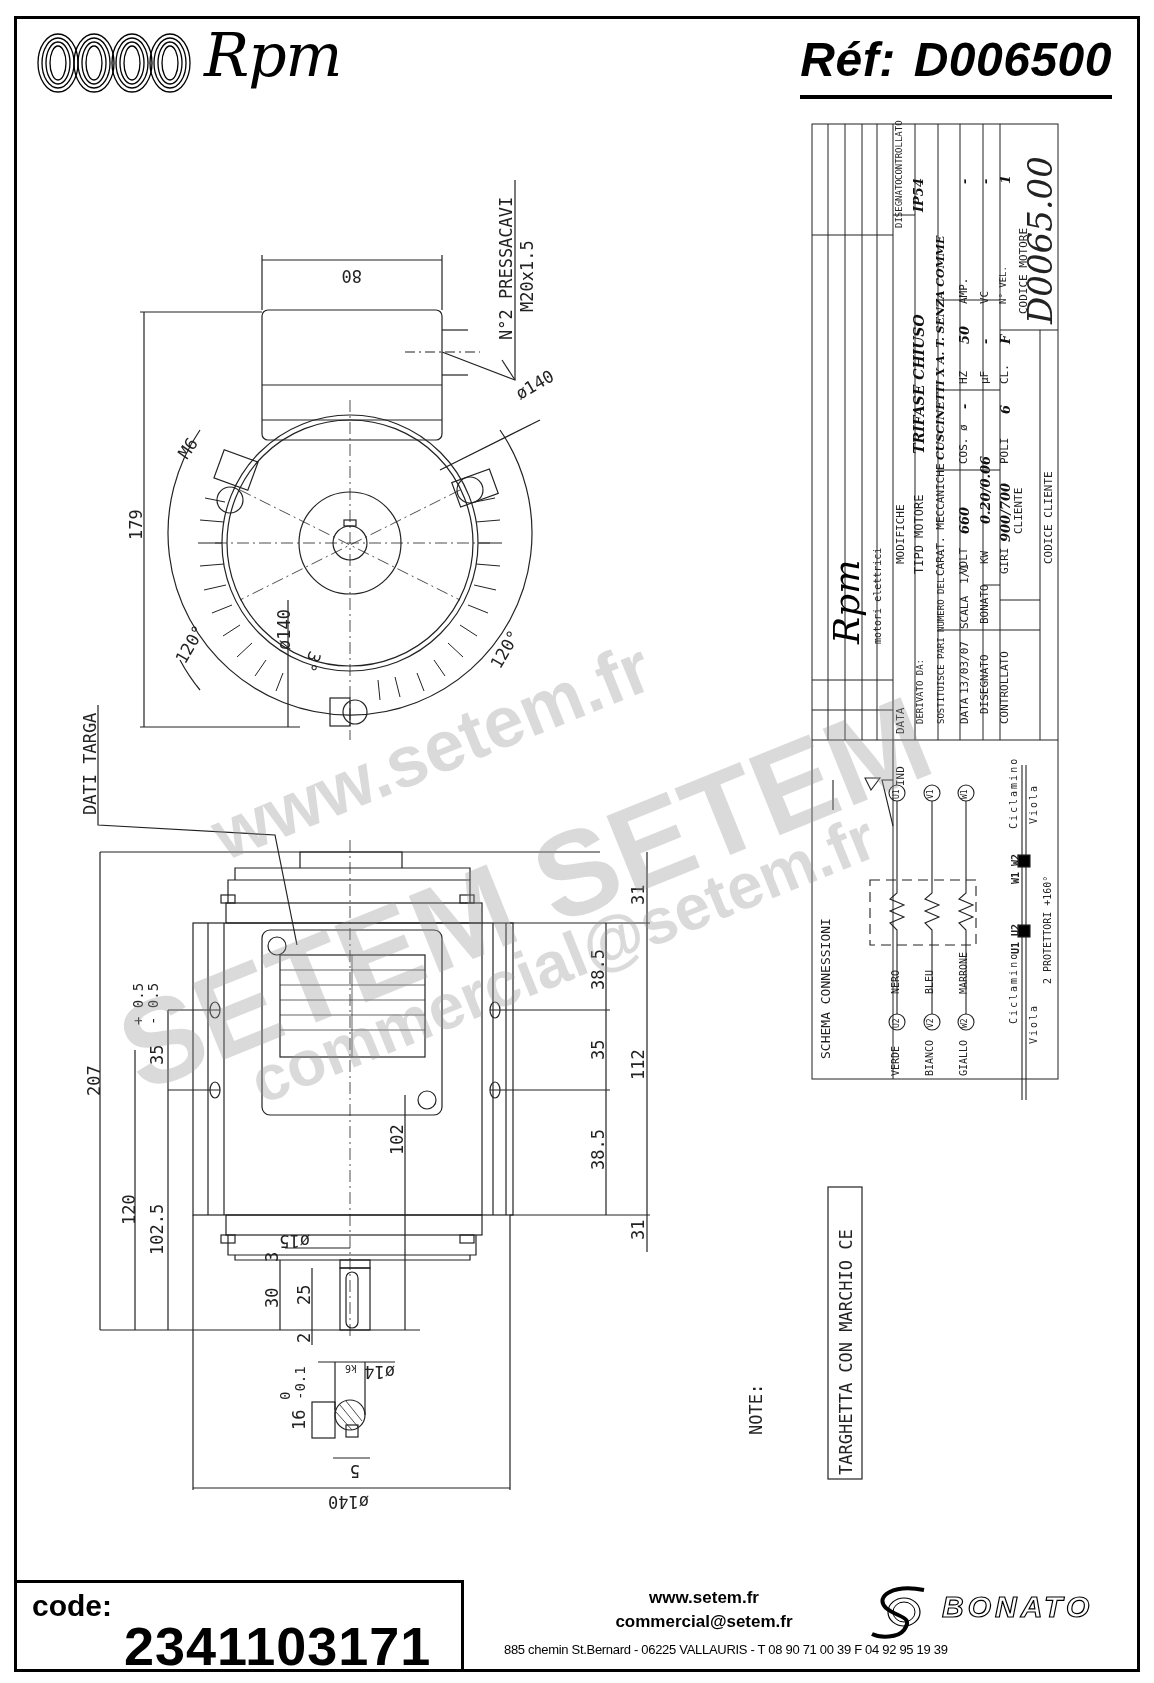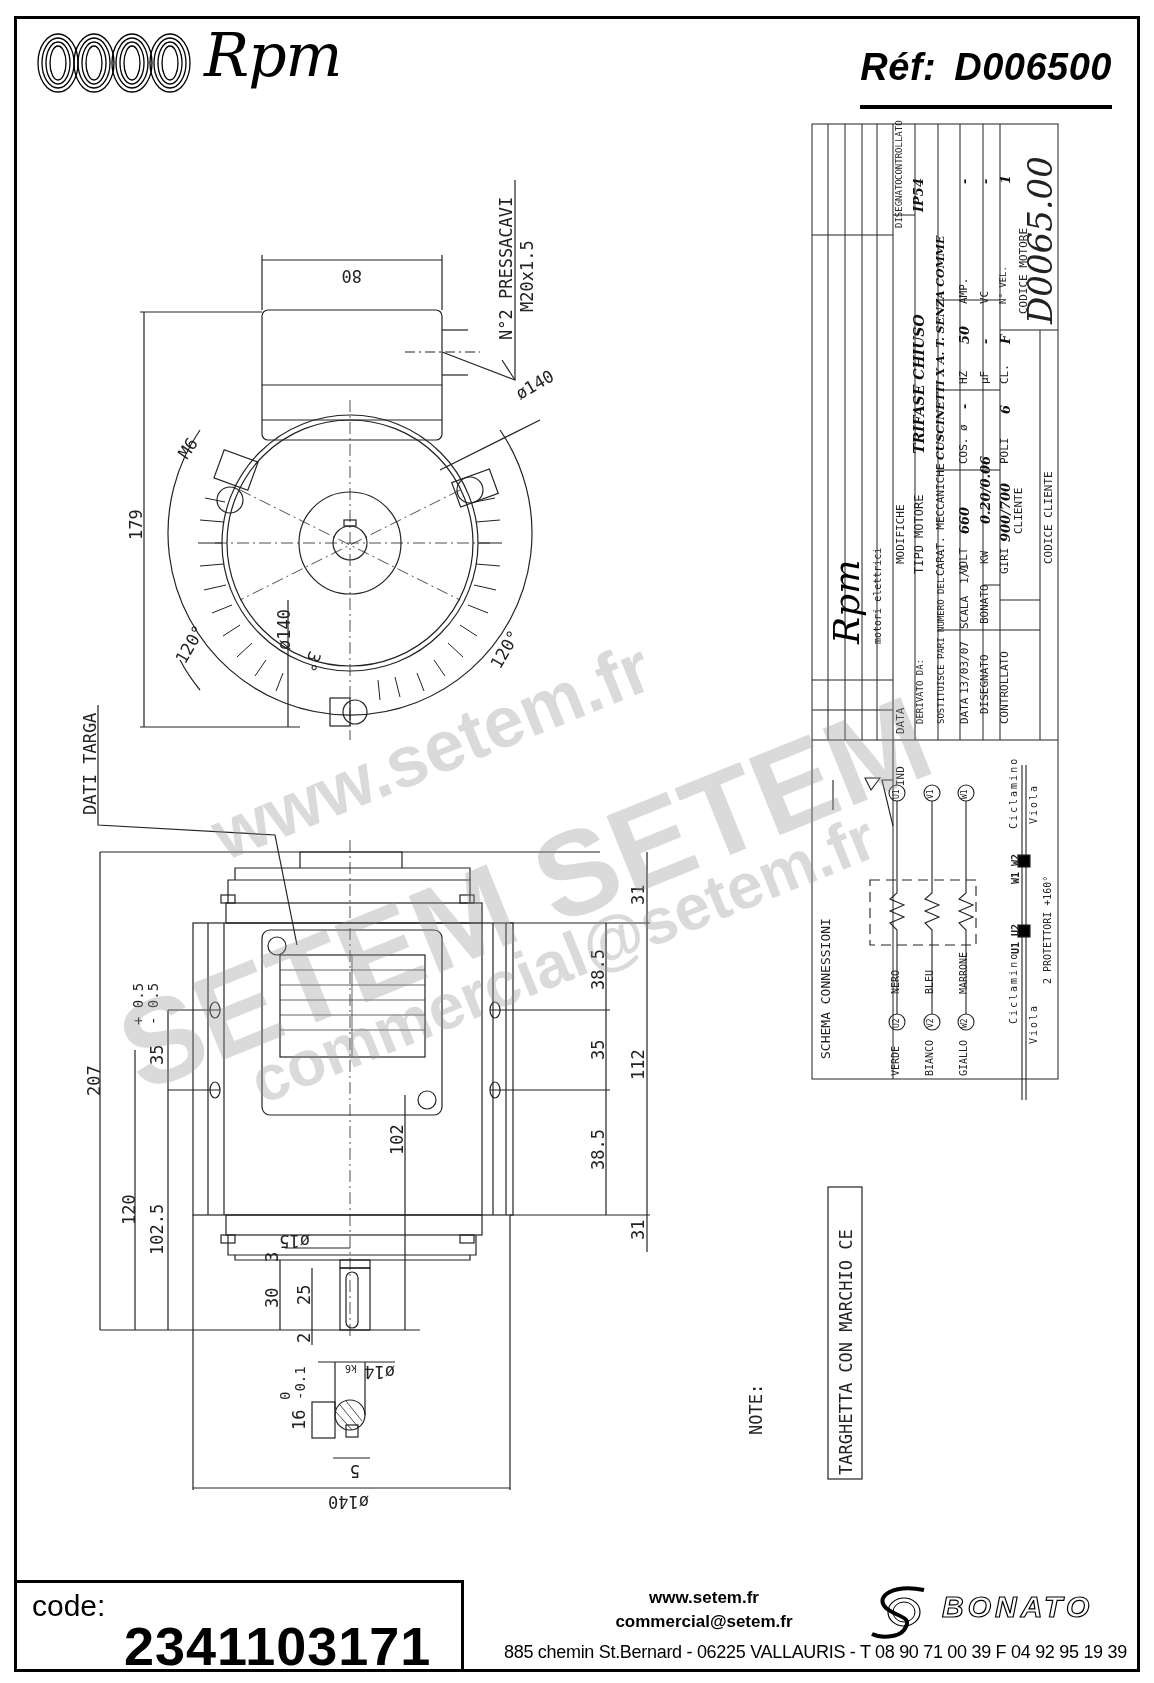--- a/index.html
+++ b/index.html
@@ -1,37 +1,37 @@
 <!DOCTYPE html>
 <html><head>
 <meta charset="utf-8">
 <style>
   html,body{margin:0;padding:0;background:#fff;}
   body{width:1154px;height:1683px;position:relative;overflow:hidden;font-family:"Liberation Sans",sans-serif;color:#000;}
   .sheet{position:absolute;left:14px;top:16px;width:1126px;height:1656px;border:3px solid #000;box-sizing:border-box;}
   .logo{position:absolute;left:36px;top:28px;width:330px;height:72px;}
   .logo-coils{position:absolute;left:0;top:4px;width:160px;height:62px;}
   .logo-text{position:absolute;left:168px;top:-8px;font-family:"DejaVu Serif",serif;font-style:italic;font-size:60px;letter-spacing:-1px;}
-  .ref{position:absolute;right:42px;top:46px;font-weight:bold;font-style:italic;font-size:38px;border-bottom:4px solid #000;padding-bottom:16px;letter-spacing:0.5px;}
+  .ref{position:absolute;right:42px;top:32px;font-weight:bold;font-style:italic;font-size:48px;border-bottom:4px solid #000;padding-bottom:8px;letter-spacing:0.5px;}
   .ref span{margin-left:18px;}
   svg.drawing{position:absolute;left:0;top:0;}
   .dimtxt{font-family:"DejaVu Sans Mono",monospace;font-size:17px;fill:#222;}
   .smtxt{font-family:"DejaVu Sans Mono",monospace;font-size:14px;fill:#222;}
   .tb{position:absolute;left:812px;top:124px;width:246px;height:955px;}
   .rot{position:absolute;transform-origin:0 0;white-space:nowrap;}
   .tbtxt{font-family:"DejaVu Sans Mono",monospace;font-size:11px;color:#222;}
   .tbval{font-family:"DejaVu Serif",serif;font-style:italic;font-weight:bold;font-size:13px;color:#111;}
   .code-big{font-family:"DejaVu Serif",serif;font-style:italic;font-size:34px;color:#222;}
   .footer-code{position:absolute;left:14px;top:1580px;width:450px;height:92px;border-top:3px solid #000;border-right:3px solid #000;box-sizing:border-box;}
-  .code-label{position:absolute;left:18px;top:6px;font-size:30px;font-weight:normal;text-align:right;}
+  .code-label{position:absolute;left:18px;top:6px;font-size:30px;font-weight:bold;text-align:right;}
   .code-value{position:absolute;left:110px;top:32px;font-size:54px;font-weight:bold;letter-spacing:1px;}
   .footer-info{position:absolute;left:464px;top:1580px;width:676px;height:92px;}
   .f-web{position:absolute;left:130px;top:8px;width:220px;text-align:center;font-size:17px;font-weight:bold;}
   .f-mail{position:absolute;left:100px;top:32px;width:280px;text-align:center;font-size:17px;font-weight:bold;}
-  .f-addr{position:absolute;left:40px;top:62px;font-size:18px;letter-spacing:-0.3px;}
+  .f-addr{position:absolute;left:40px;top:62px;font-size:13px;letter-spacing:-0.3px;}
   .setem-logo{position:absolute;left:400px;top:4px;width:270px;height:56px;}
   .setem-text{position:absolute;left:78px;top:6px;font-family:"Liberation Sans",sans-serif;font-style:italic;font-weight:bold;font-size:30px;color:#fff;-webkit-text-stroke:1.2px #000;letter-spacing:4px;}
   .watermark{position:absolute;left:80px;top:590px;width:1000px;height:560px;pointer-events:none;}
   .wm{position:absolute;font-family:"Liberation Sans",sans-serif;font-weight:bold;color:rgba(150,150,150,0.35);transform-origin:0 0;white-space:nowrap;}
 </style>
 </head>
 <body>
 
 <div class="sheet"></div>
 

